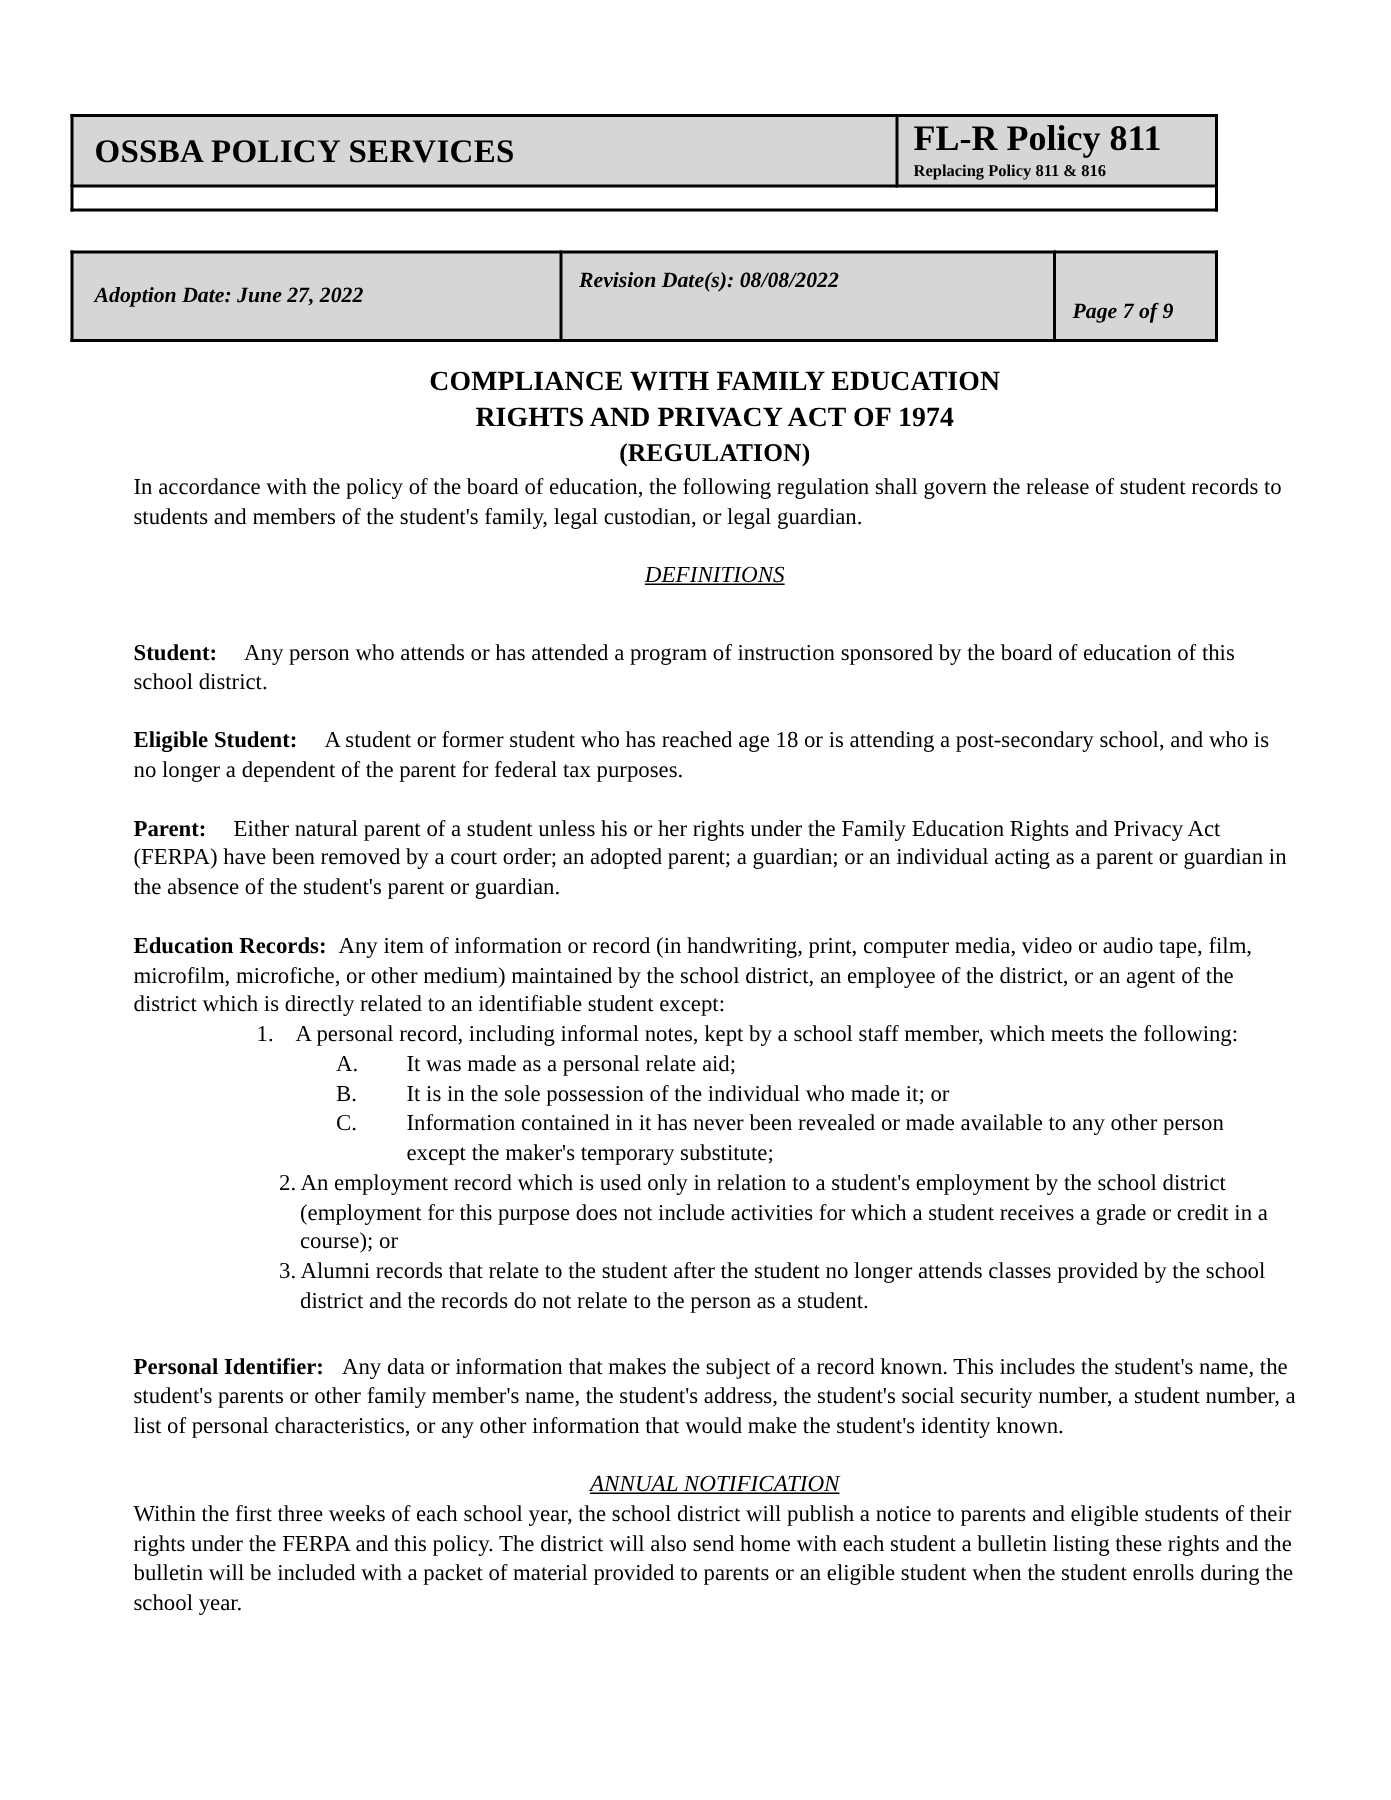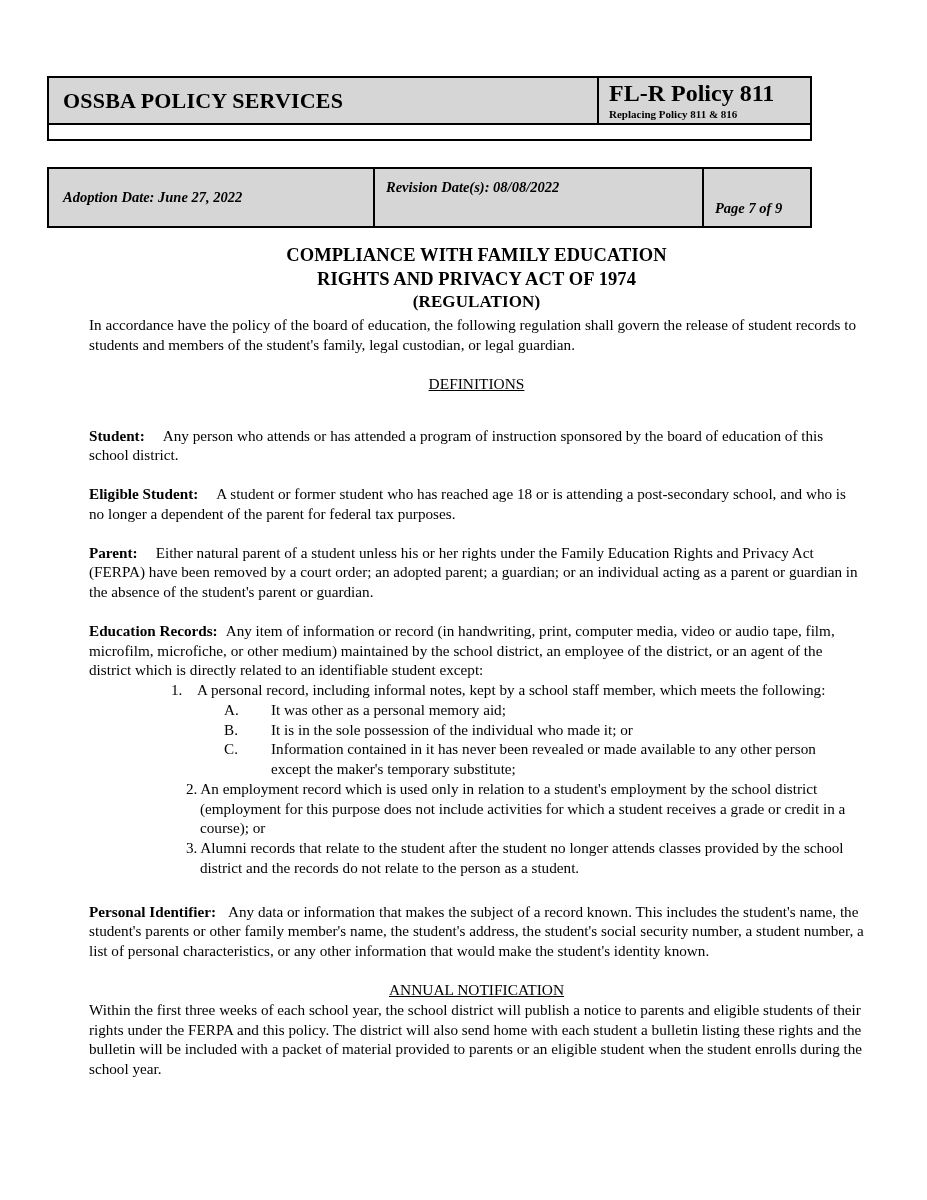--- a/index.html
+++ b/index.html
@@ -118,20 +118,21 @@
 
   .section-head {
     text-align: center;
     font-weight: normal;
     font-size: 15.4px;
     margin: 0;
   }
   .section-head span {
     text-decoration: underline;
     text-underline-offset: 1px;
+    font-style: italic;
   }
 
   .indent-first { text-indent: 22px; }
 
   .term { font-weight: bold; }
   .term-gap { display: inline-block; width: 18px; }
 
   
   .list-1 {
     margin: 0;
@@ -213,21 +214,21 @@
   </table>
 
   <div class="doc-body">
 
     <div class="title-block">
       <div>COMPLIANCE WITH FAMILY EDUCATION</div>
       <div>RIGHTS AND PRIVACY ACT OF 1974</div>
       <div class="title-line3">(REGULATION)</div>
     </div>
 
-    <p class="para">In accordance have the policy of the board of education, the following regulation shall govern the release of student records to students and members of the student's family, legal custodian, or legal guardian.</p>
+    <p class="para">In accordance with the policy of the board of education, the following regulation shall govern the release of student records to students and members of the student's family, legal custodian, or legal guardian.</p>
 
     <div class="gap-md"></div>
 
     <div class="section-head">
       <span>DEFINITIONS</span>
     </div>
 
     <div class="gap-sm"></div>
 
 
@@ -257,21 +258,21 @@
 
     <div class="list-1">
 
       <div class="li-num">
         <span class="marker">1.</span>
         <span class="body">A personal record, including informal notes, kept by a school staff member, which meets the following:</span>
       </div>
 
       <div class="li-alpha">
         <span class="marker">A.</span>
-        <span class="body">It was other as a personal memory aid;</span>
+        <span class="body">It was made as a personal relate aid;</span>
       </div>
 
       <div class="li-alpha">
         <span class="marker">B.</span>
         <span class="body">It is in the sole possession of the individual who made it; or</span>
       </div>
 
       <div class="li-alpha">
         <span class="marker">C.</span>
         <span class="body">Information contained in it has never been revealed or made available to any other person</span>

